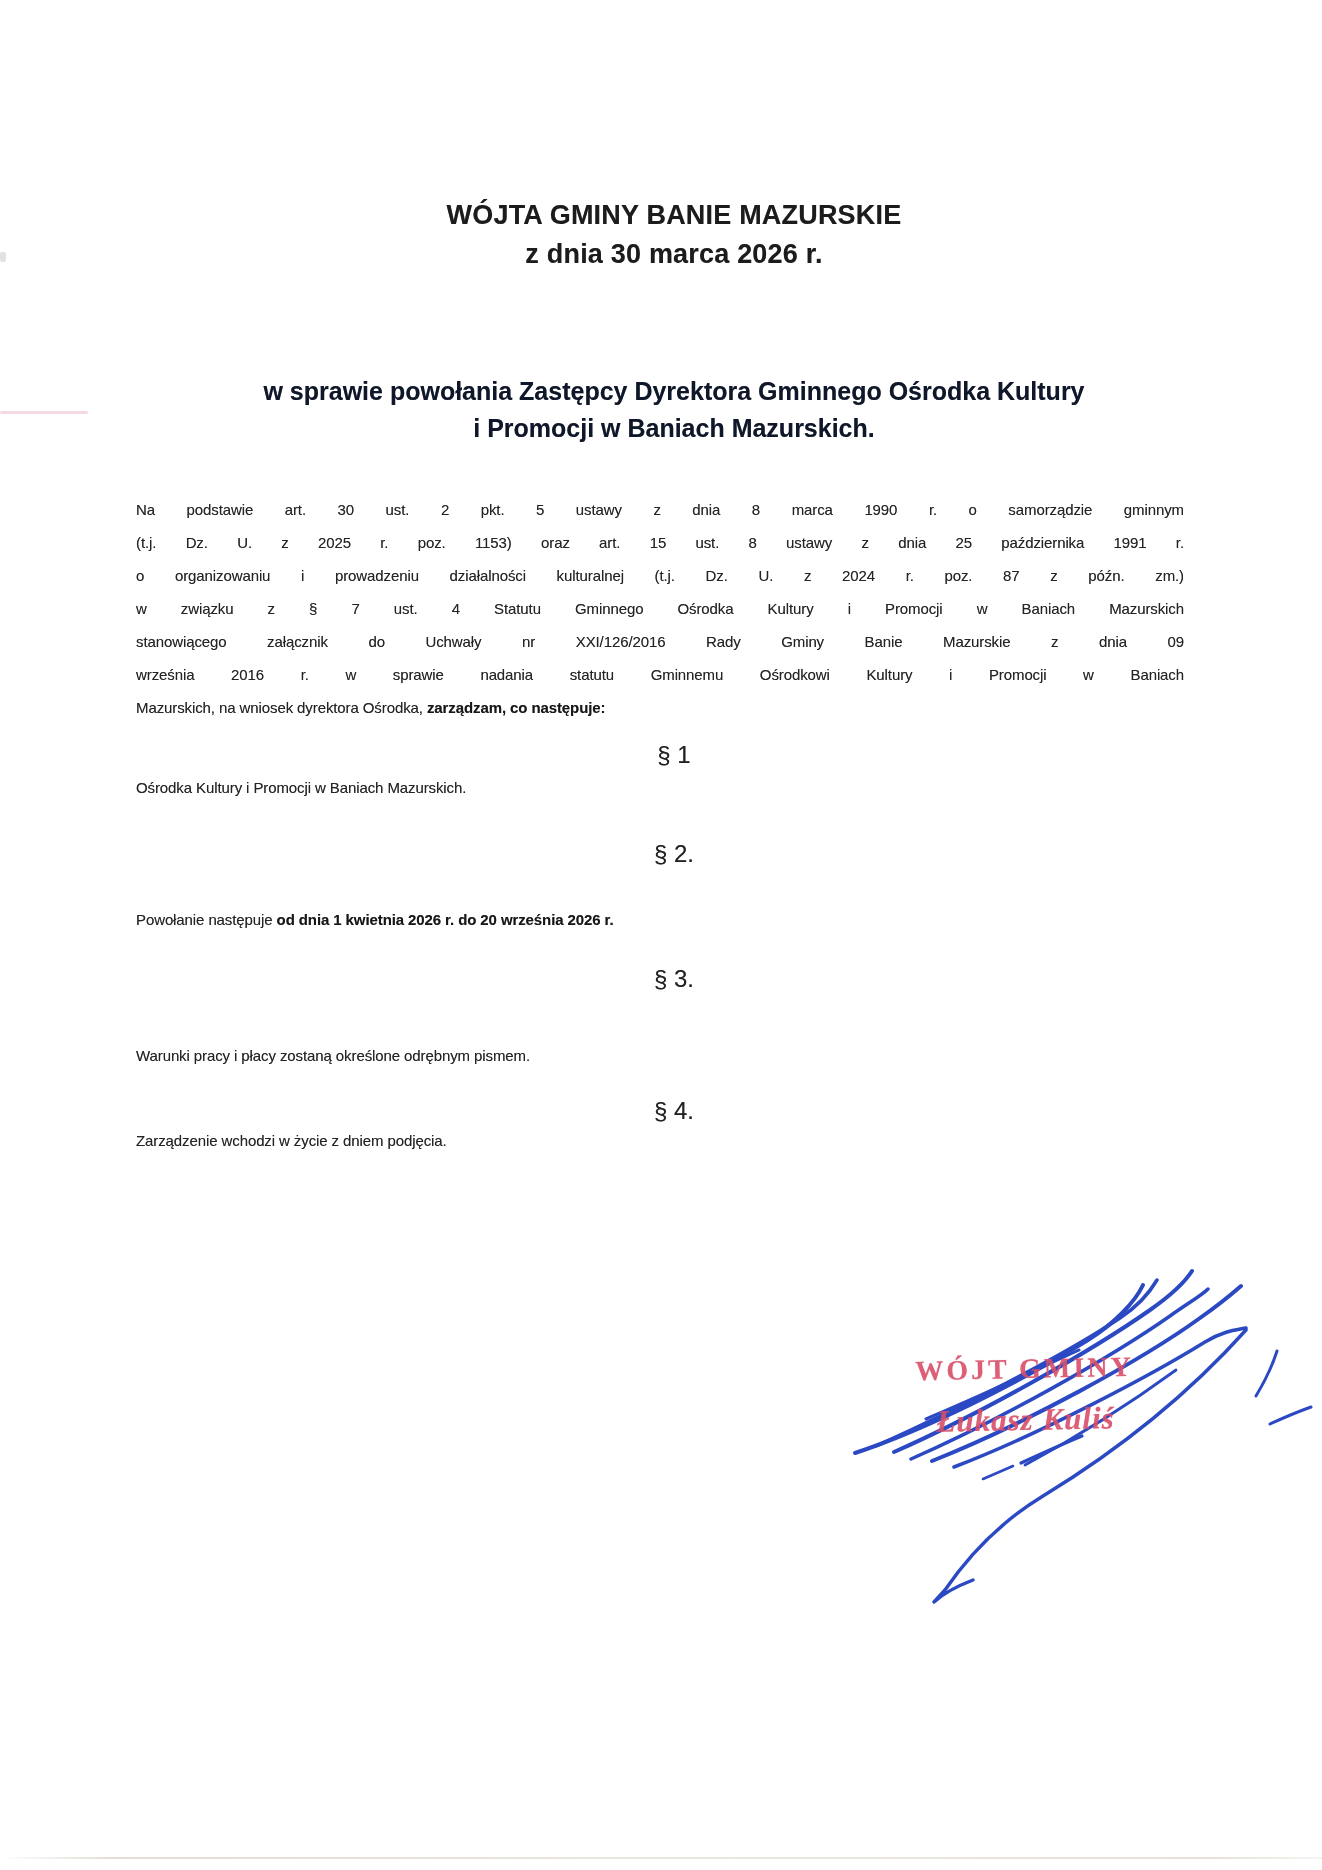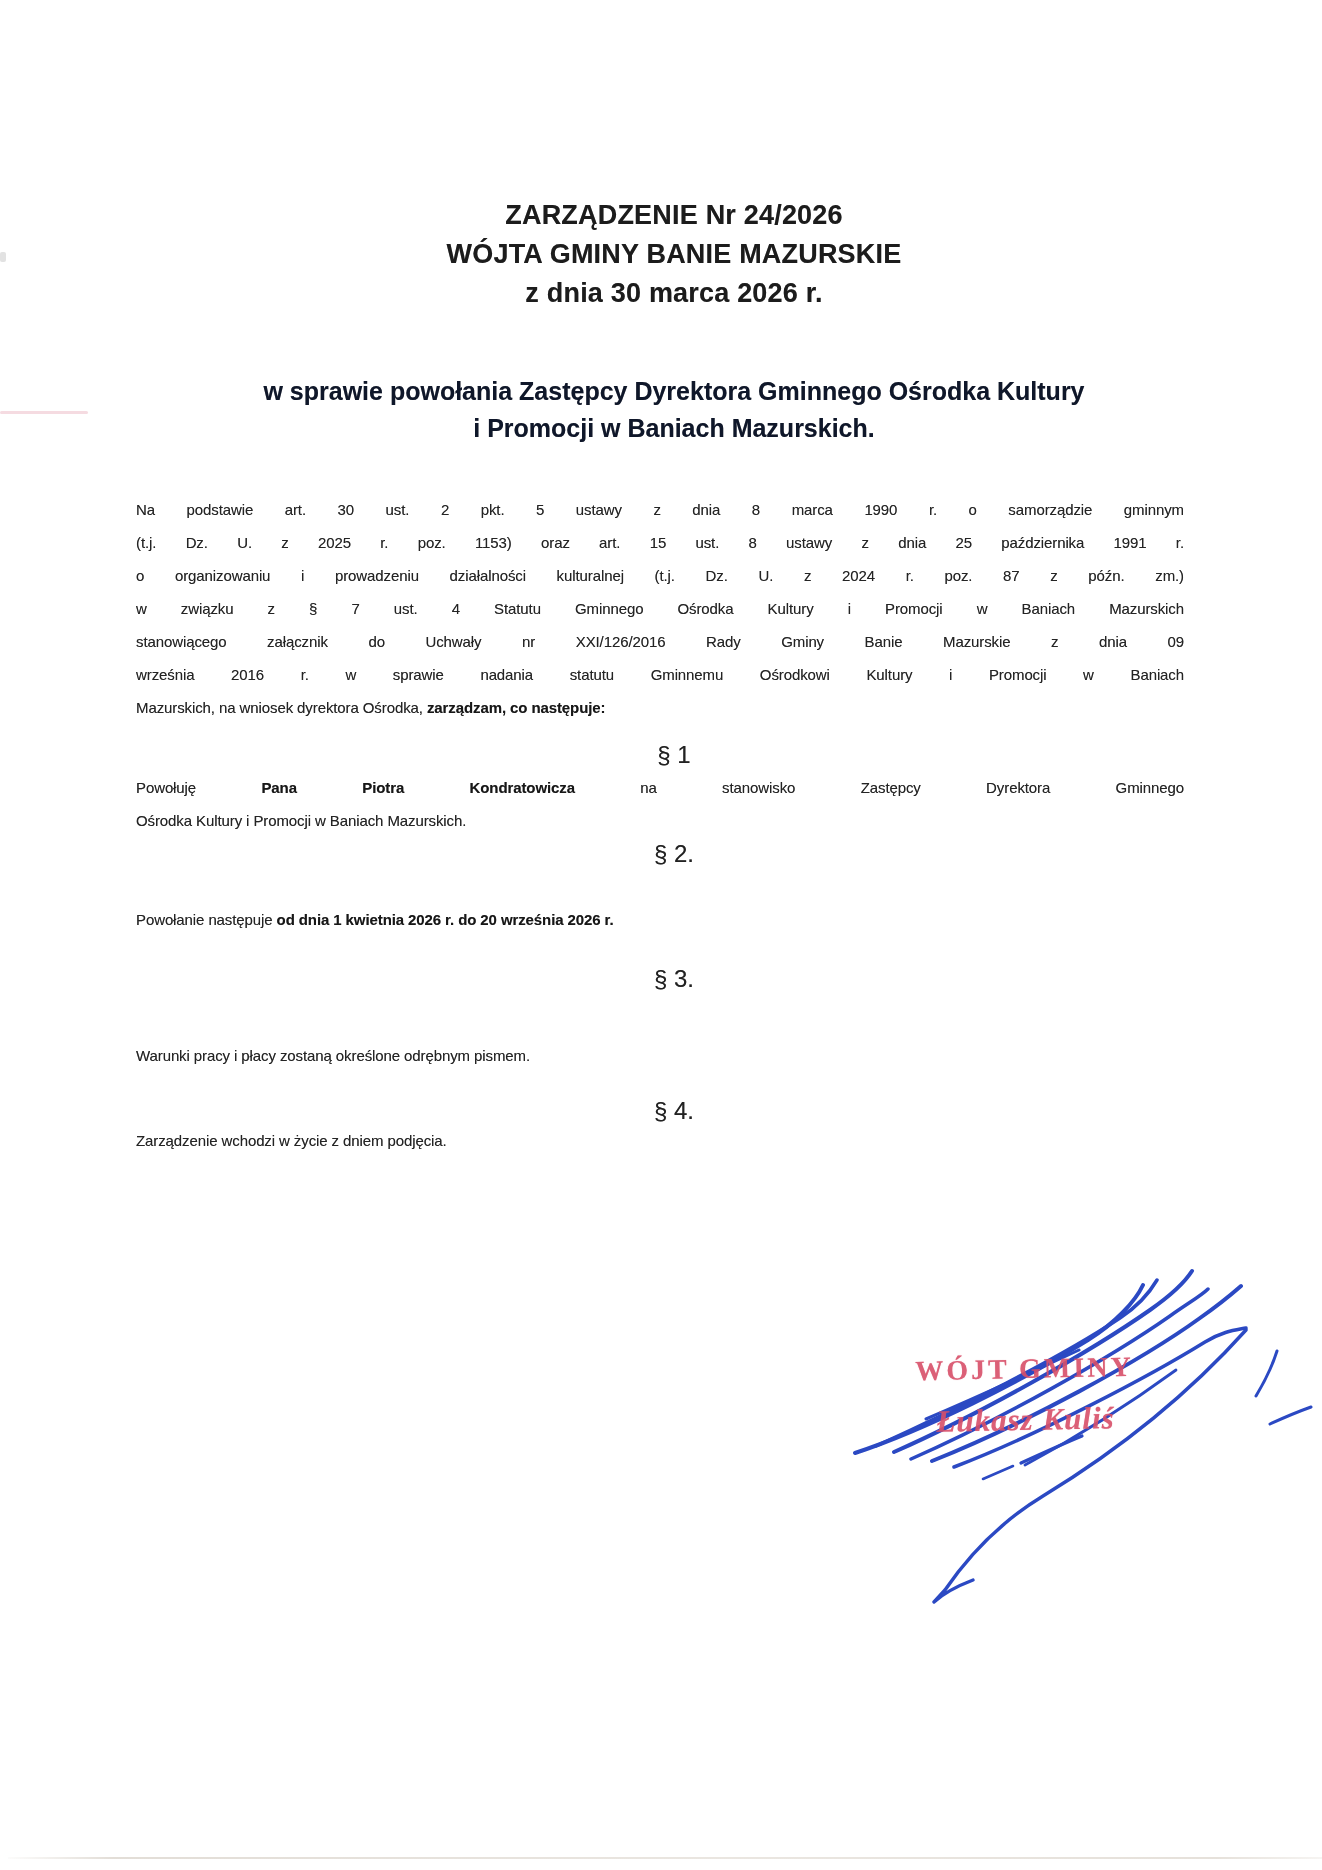--- a/index.html
+++ b/index.html
@@ -65,21 +65,20 @@
 </style>
 </head>
 <body>
 
 <div class="page">
 
   <div class="artifact-speck"></div>
   <div class="artifact-pink"></div>
 
   <div class="block centered title">
-    <div>ZARZĄDZENIE Nr 24/2026</div>
     <div>WÓJTA GMINY BANIE MAZURSKIE</div>
     <div>z dnia 30 marca 2026 r.</div>
   </div>
 
   <div class="block centered subject">
     <div>w sprawie powołania Zastępcy Dyrektora Gminnego Ośrodka Kultury</div>
     <div>i Promocji w Baniach Mazurskich.</div>
   </div>
 
   <div class="block bodytext legal">
@@ -87,21 +86,20 @@
       <div class="doc-line stretch"><span>(t.j. Dz. U. z 2025 r. poz. 1153) oraz art. 15 ust. 8 ustawy z dnia 25 października 1991 r.</span></div>
       <div class="doc-line stretch"><span>o organizowaniu i prowadzeniu działalności kulturalnej (t.j. Dz. U. z 2024 r. poz. 87 z późn. zm.)</span></div>
       <div class="doc-line stretch"><span>w związku z § 7 ust. 4 Statutu Gminnego Ośrodka Kultury i Promocji w Baniach Mazurskich</span></div>
       <div class="doc-line stretch"><span>stanowiącego załącznik do Uchwały nr XXI/126/2016 Rady Gminy Banie Mazurskie z dnia 09</span></div>
       <div class="doc-line stretch"><span>września 2016 r. w sprawie nadania statutu Gminnemu Ośrodkowi Kultury i Promocji w Baniach</span></div>
       <div class="doc-line"><span>Mazurskich, na wniosek dyrektora Ośrodka, </span><span class="b">zarządzam, co następuje:</span></div>
     </div>
 
   <div class="sec-head sec1h">§ 1</div>
   <div class="block bodytext sec1b" style="top:771px">
-      <div class="doc-line stretch"><span>Powołuję </span><span class="b">Pana Piotra Kondratowicza</span><span> na stanowisko Zastępcy Dyrektora Gminnego</span></div>
       <div class="doc-line"><span>Ośrodka Kultury i Promocji w Baniach Mazurskich.</span></div>
     </div>
 
   <div class="sec-head sec2h">§ 2.</div>
   <div class="block bodytext sec2b" style="top:903px">
       <div class="doc-line"><span>Powołanie następuje </span><span class="b">od dnia 1 kwietnia 2026 r. do 20 września 2026 r.</span></div>
     </div>
 
   <div class="sec-head sec3h">§ 3.</div>
   <div class="block bodytext sec3b" style="top:1028px">

